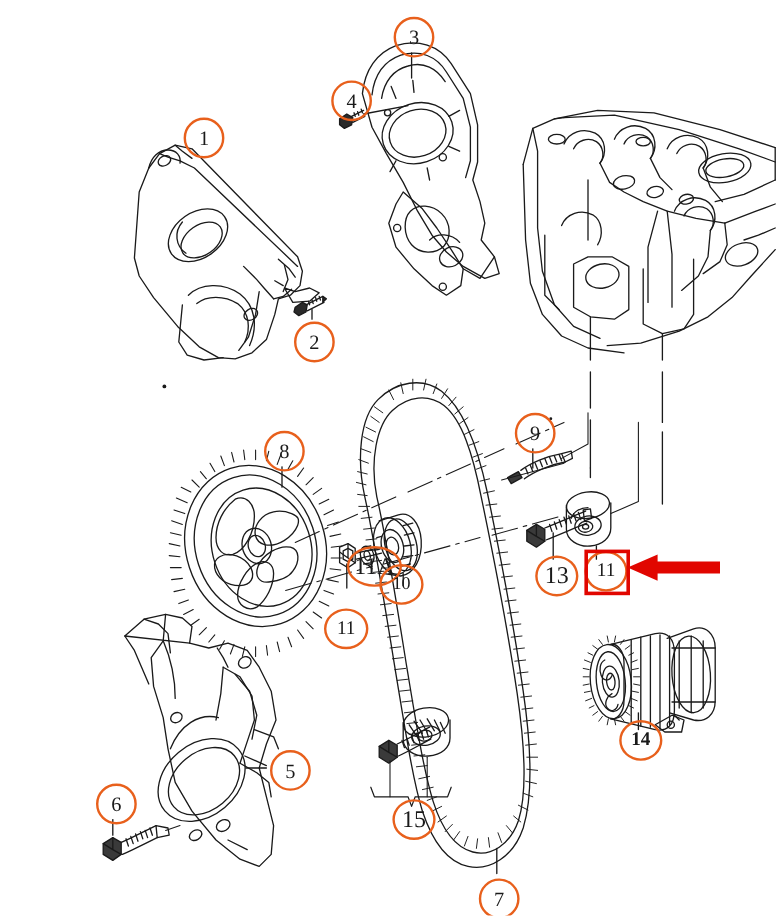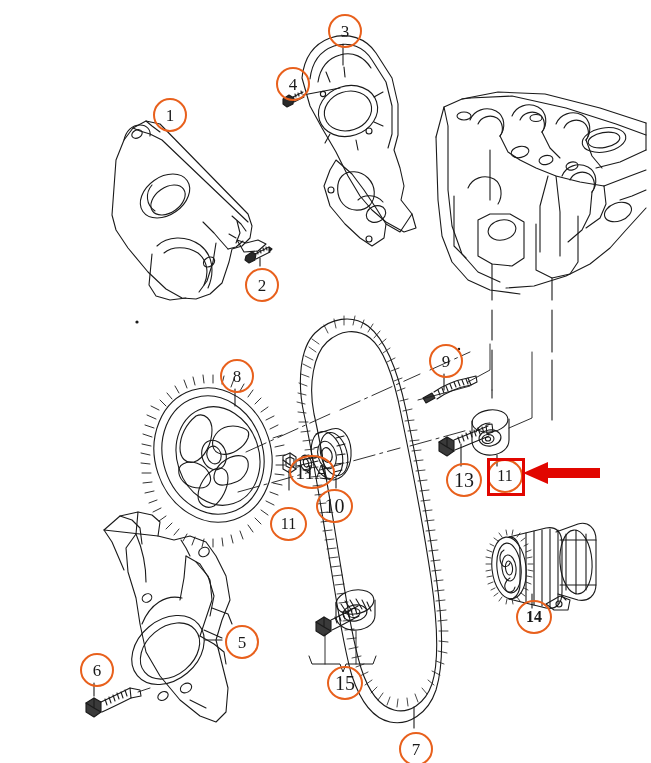--- a/index.html
+++ b/index.html
@@ -394,21 +394,21 @@
   <div class="callout" style="left:245px;top:268px;width:30px;height:30px;">2</div>
   <div class="callout" style="left:328px;top:14px;width:30px;height:30px;">3</div>
   <div class="callout" style="left:276px;top:67px;width:30px;height:30px;">4</div>
   <div class="callout" style="left:225px;top:625px;width:30px;height:30px;">5</div>
   <div class="callout" style="left:80px;top:653px;width:30px;height:30px;">6</div>
   <div class="callout" style="left:399px;top:732px;width:30px;height:30px;">7</div>
   <div class="callout" style="left:220px;top:359px;width:30px;height:30px;">8</div>
   <div class="callout" style="left:429px;top:344px;width:30px;height:30px;">9</div>
   <div class="callout wide" style="left:289px;top:455px;width:42px;height:30px;font-size:20px;">11A</div>
   <div class="callout" style="left:270px;top:489px;width:33px;height:30px;font-size:16px;margin-top:18px;">11</div>
-  <div class="callout" style="left:316px;top:489px;width:33px;height:30px;font-size:20px;">10</div>
+  <div class="callout" style="left:316px;top:470px;width:33px;height:30px;font-size:15px;">10</div>
   <div class="callout" style="left:446px;top:463px;width:32px;height:30px;font-size:20px;">13</div>
   <div class="callout" style="left:487px;top:459px;width:32px;height:30px;font-size:16px;">11</div>
   <div class="callout" style="left:516px;top:600px;width:32px;height:30px;font-size:16px;font-weight:bold;">14</div>
   <div class="callout" style="left:327px;top:666px;width:32px;height:30px;font-size:20px;">15</div>
 
   <div class="redbox" style="left:487px;top:458px;width:32px;height:32px;"></div>
 
 </div>
 
 </body></html>

